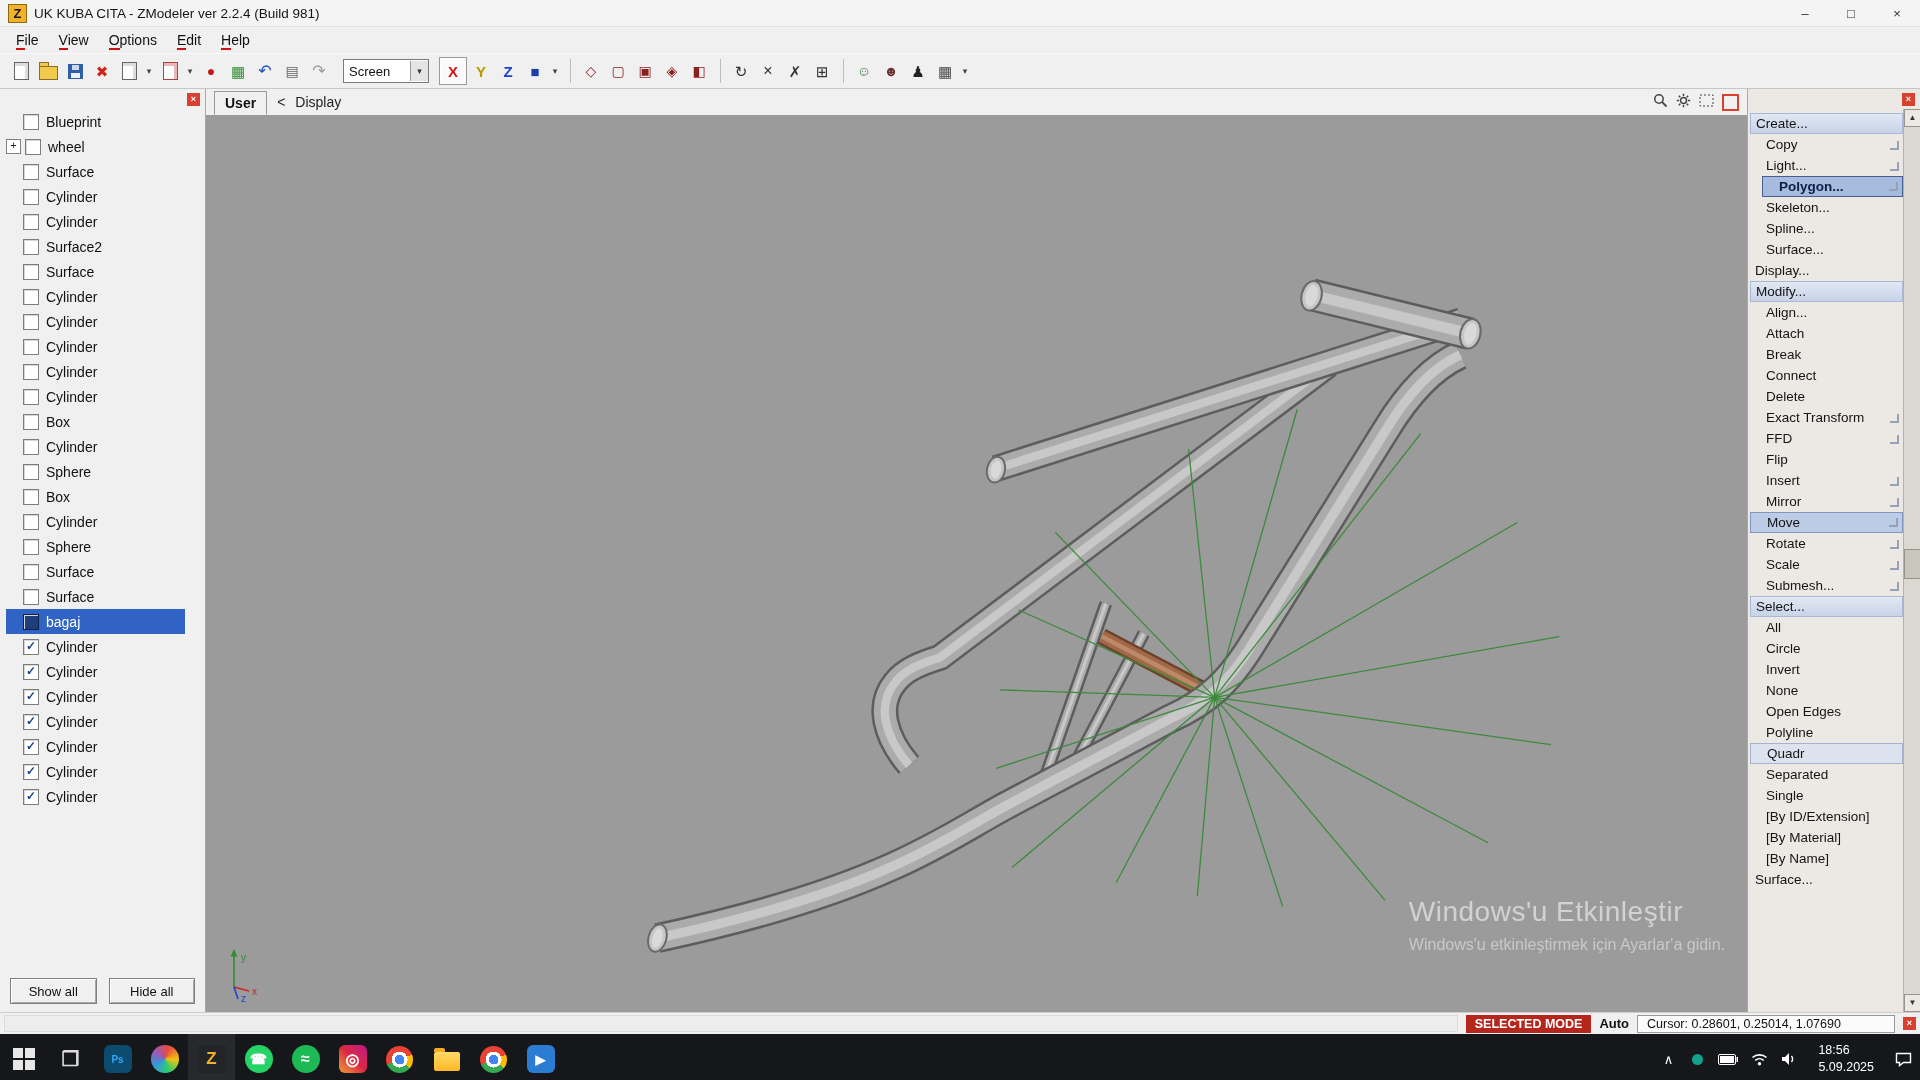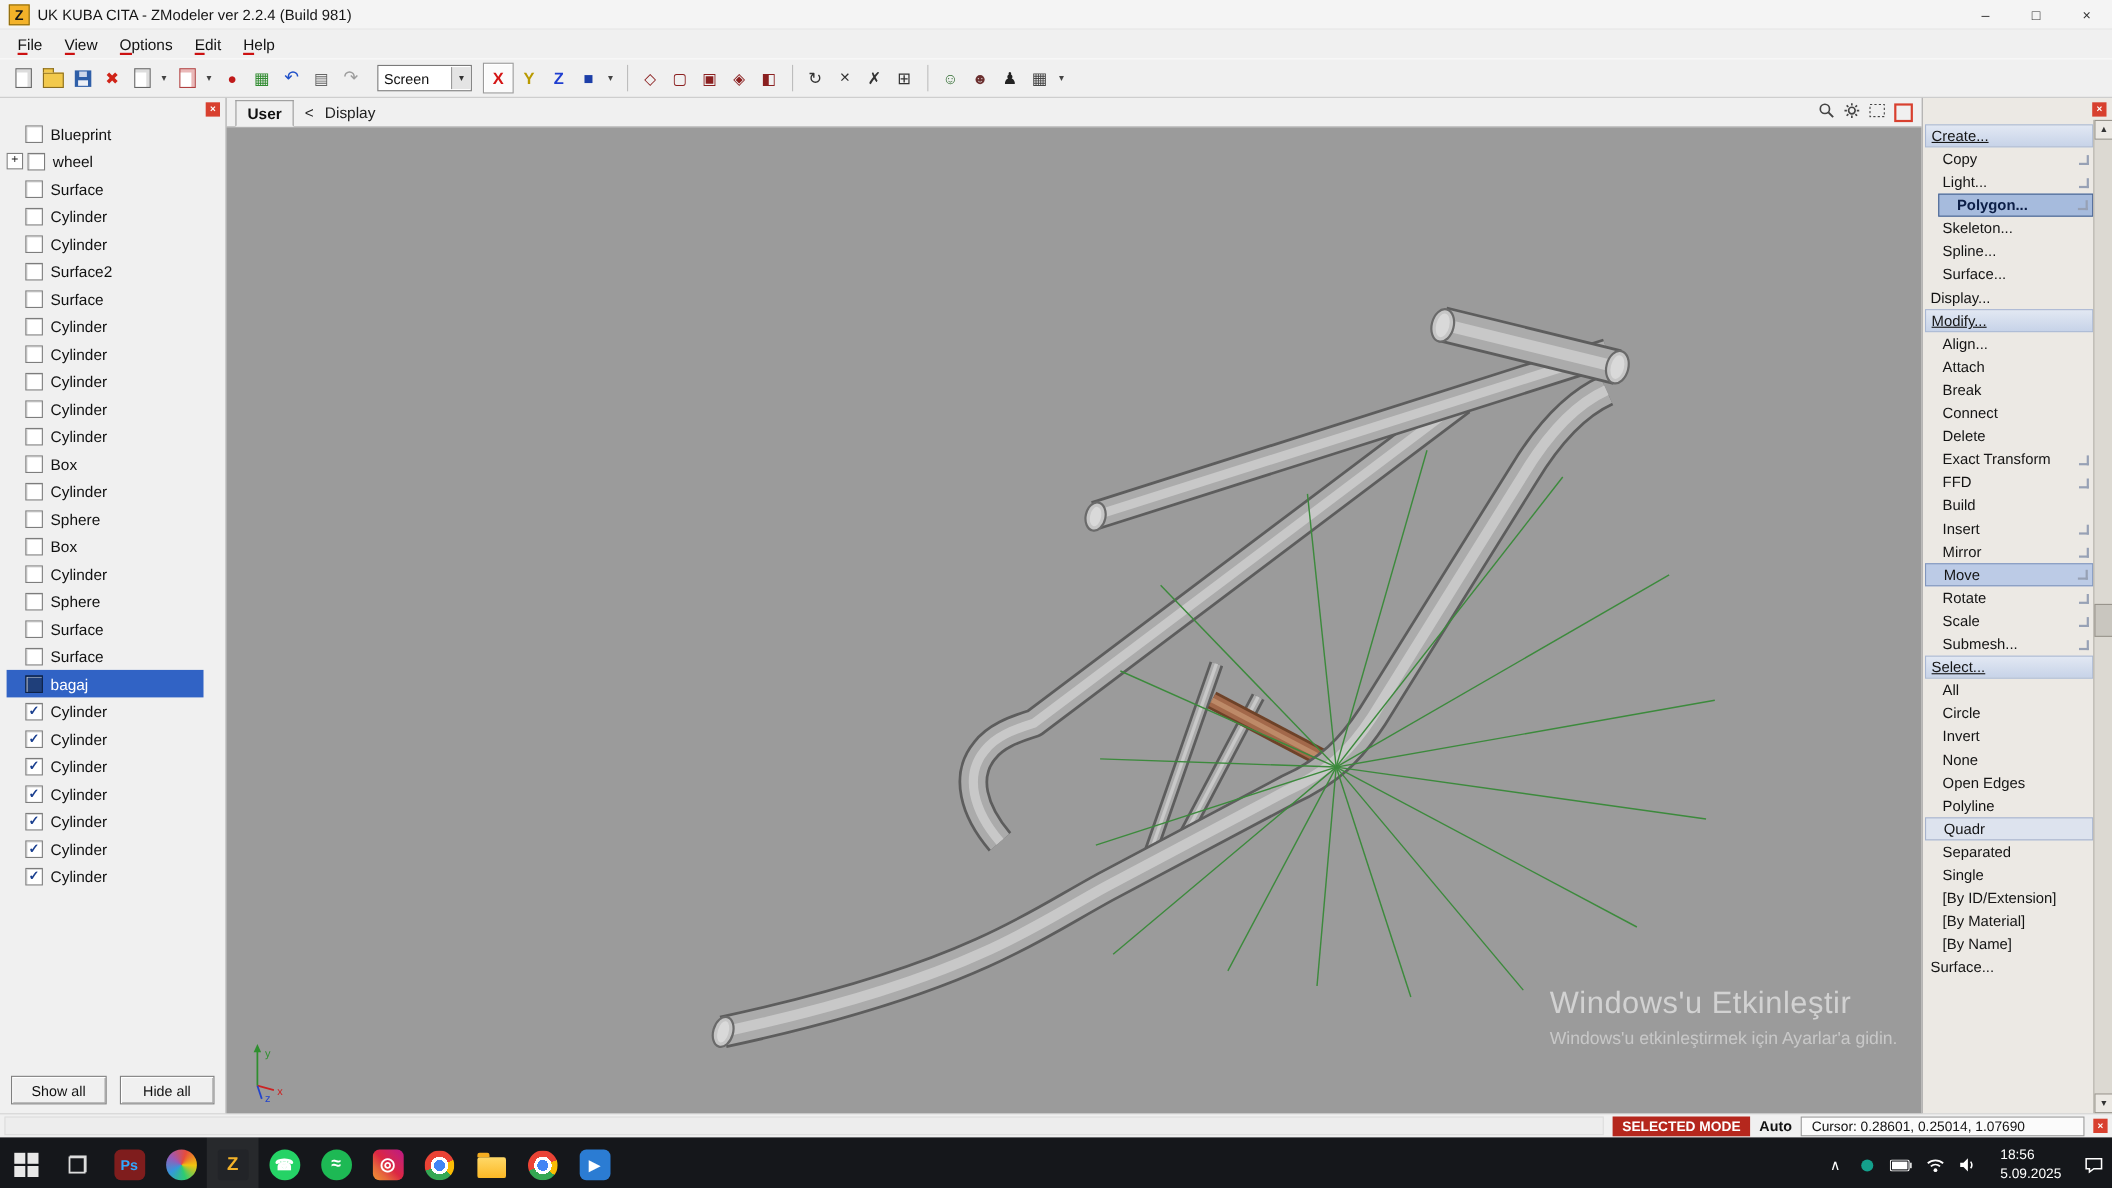--- a/index.html
+++ b/index.html
@@ -67,21 +67,21 @@
   .watermark{position:absolute;right:22px;bottom:58px;color:rgba(255,255,255,0.55);pointer-events:none;}
   .watermark .wm1{font-size:28px;letter-spacing:0.5px;}
   .watermark .wm2{font-size:16px;margin-top:8px;color:rgba(255,255,255,0.45);}
   .axis-gizmo{position:absolute;left:8px;bottom:6px;}
 
   
   .right-panel{width:172px;background:#ece9e4;border-left:1px solid #a8a8a8;position:relative;flex:0 0 auto;}
   .rp-list{position:absolute;top:24px;left:2px;right:17px;}
   .mrow{height:21px;display:flex;align-items:center;padding-left:16px;position:relative;font-size:13.5px;color:#141414;}
   .mrow.header{padding-left:5px;}
-  .mrow.hl{background:linear-gradient(#e2e8f3,#c7d3e8);border:1px solid #a9b8d4;height:19px;text-decoration:underline;}
+  .mrow.hl{background:linear-gradient(#e2e8f3,#c7d3e8);border:1px solid #a9b8d4;height:19px;}
   .mrow.sel-strong{background:#a6bbdd;border:1px solid #46618f;height:19px;margin-left:12px;}
   .mrow.sel-strong .mlabel{font-weight:bold;color:#0c1e46;}
   .mrow.sel{background:#bccbe6;border:1px solid #8196bd;height:19px;}
   .mrow.sel-light{background:#dde3ee;border:1px solid #a7b3cc;height:19px;}
   .corner{position:absolute;right:4px;bottom:5px;width:7px;height:7px;border-right:2px solid #97a1b5;border-bottom:2px solid #97a1b5;}
   .rp-scroll{position:absolute;top:20px;right:0;bottom:0;width:16px;background:#dcd9d2;border-left:1px solid #b5b2ab;}
   .sarrow{position:absolute;left:0;width:15px;height:16px;background:#ece9e4;border:1px solid #98948c;font-size:8px;color:#333;text-align:center;line-height:15px;}
   .sarrow.up{top:0;}
   .sarrow.down{bottom:0;}
   .sthumb{position:absolute;left:0;top:440px;width:15px;height:28px;background:#c9c6bf;border:1px solid #98948c;}
@@ -527,21 +527,21 @@
           </div>
           <div class="mrow">
             <span class="mlabel">Exact Transform</span>
             <span class="corner"></span>
           </div>
           <div class="mrow">
             <span class="mlabel">FFD</span>
             <span class="corner"></span>
           </div>
           <div class="mrow">
-            <span class="mlabel">Build</span>
+            <span class="mlabel">Flip</span>
           </div>
           <div class="mrow">
             <span class="mlabel">Insert</span>
             <span class="corner"></span>
           </div>
           <div class="mrow">
             <span class="mlabel">Mirror</span>
             <span class="corner"></span>
           </div>
           <div class="mrow sel">
@@ -626,21 +626,21 @@
             <span class="wsq"></span>
             <span class="wsq"></span>
             <span class="wsq"></span>
             <span class="wsq"></span>
           </div>
         </div>
         <div class="tb-btn">
           <div class="tb-ico" style="background: transparent; color: rgb(220, 220, 220); border-radius: 3px; font-size: 20px;">❐</div>
         </div>
         <div class="tb-btn">
-          <div class="tb-ico" style="background: #7f1d1d; color: rgb(49, 168, 255); border-radius: 6px; font-size: 13px;">Ps</div>
+          <div class="tb-ico" style="background: #0c4a6e; color: rgb(49, 168, 255); border-radius: 6px; font-size: 10px;">Ps</div>
         </div>
         <div class="tb-btn">
           <div class="tb-ico" style="background: conic-gradient(from 20deg, rgb(231, 76, 60), rgb(241, 196, 15), rgb(46, 204, 113), rgb(52, 152, 219), rgb(155, 89, 182), rgb(231, 76, 60)); color: rgb(255, 255, 255); border-radius: 50%;"></div>
         </div>
         <div class="tb-btn active">
           <div class="tb-ico" style="background: rgb(34, 36, 40); color: rgb(243, 178, 41); border-radius: 3px; font-size: 17px;">Z</div>
         </div>
         <div class="tb-btn">
           <div class="tb-ico" style="background: rgb(37, 211, 102); color: rgb(255, 255, 255); border-radius: 50%; font-size: 14px;">☎</div>
         </div>

